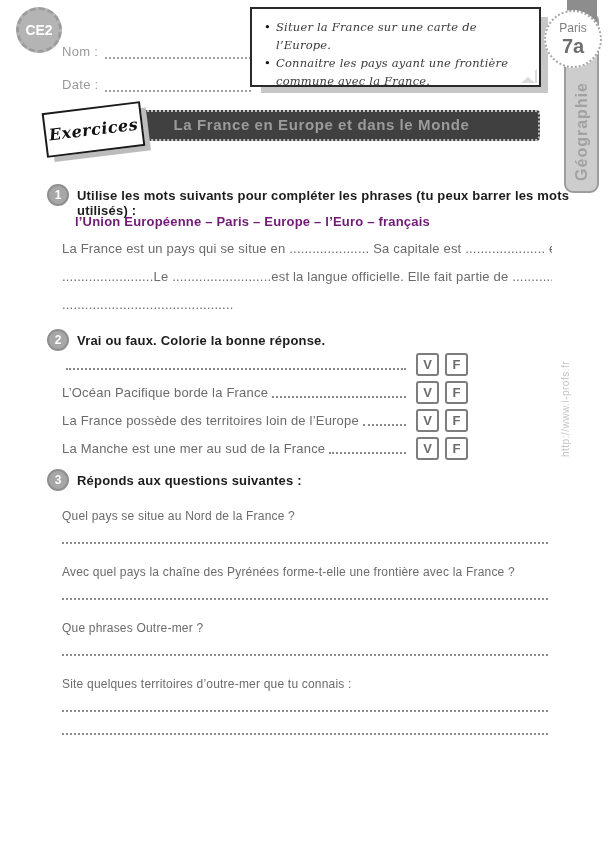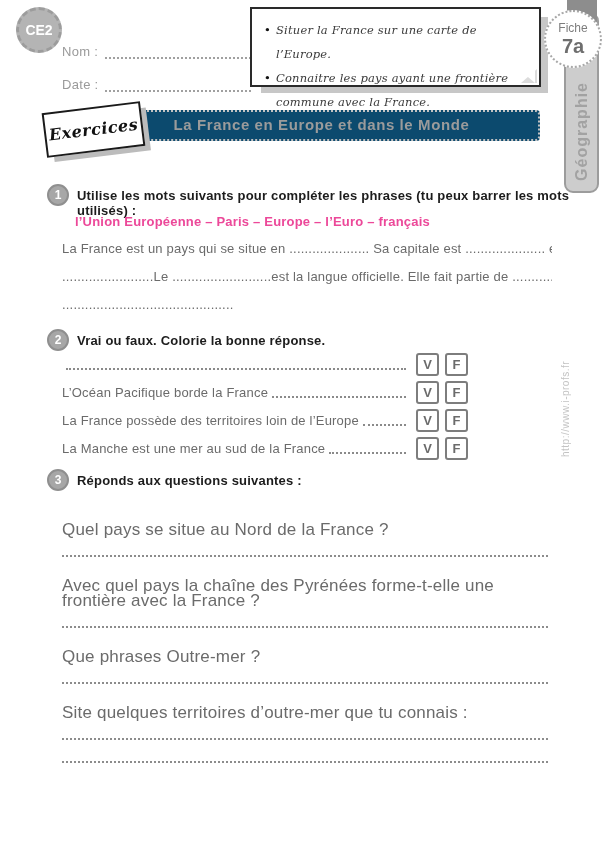--- a/index.html
+++ b/index.html
@@ -16,21 +16,21 @@
     color:#9a9a9a; font-size:13px; letter-spacing:0.3px; }
   .id-row.nom { top:44px; }
   .id-row.date { top:77px; }
   .id-dots { display:inline-block; width:146px; border-bottom:2px dotted #a0a0a0;
     margin-left:7px; height:13px; }
 
   .note-box { position:absolute; left:250px; top:7px; width:291px; height:80px;
     background:#fff; border:2px solid #2a2a2a; z-index:2;
     box-shadow:9px 8px 0 -2px #c7c7c7; padding:9px 12px 0 10px; }
   .note-item { font-family:"DejaVu Serif", serif; font-style:italic;
-    font-size:11.5px; color:#3a3a3a; line-height:24px; padding-left:14px;
+    font-size:11.5px; color:#3a3a3a; line-height:18px; padding-left:14px;
     position:relative; letter-spacing:0.2px; }
   .note-item::before { content:"•"; position:absolute; left:2px; top:0; color:#111; }
   .note-fold { position:absolute; right:2px; bottom:2px; width:0; height:0;
     border-left:16px solid transparent; border-bottom:14px solid #dcdcdc; }
   .note-fold::after { content:""; position:absolute; left:-16px; top:2px; width:0; height:0;
     border-left:14px solid transparent; border-top:12px solid #fff; }
 
   .side-tab { position:absolute; left:564px; top:12px; width:35px; height:181px;
     background:#cdcdcd; border:2px solid #9c9c9c; border-radius:9px; z-index:1;
     display:flex; align-items:flex-end; justify-content:center; padding-bottom:10px; }
@@ -48,53 +48,53 @@
     writing-mode:vertical-rl; transform:rotate(180deg);
     font-size:10px; color:#c3c3c3; letter-spacing:0.5px; text-align:center; }
 
   .exercices-box { position:absolute; left:44px; top:107px; width:99px; height:45px;
     background:#fff; border:2px solid #1a1a1a; transform:rotate(-7deg); z-index:3;
     box-shadow:6px 6px 0 -1px #bcbcbc;
     display:flex; align-items:center; justify-content:center;
     font-family:"DejaVu Serif", serif; font-style:italic; font-weight:bold;
     font-size:16px; color:#111; letter-spacing:0.5px; }
   .title-bar { position:absolute; left:103px; top:110px; width:437px; height:31px;
-    background:#0c4a6e; border:2px dotted #c2c2c2; border-radius:4px; z-index:1;
+    background:#404040; border:2px dotted #c2c2c2; border-radius:4px; z-index:1;
     text-align:center; line-height:26px; font-weight:bold; font-size:15px;
     color:#9b9b9b; letter-spacing:0.6px; }
 
   
   .ex-heading { position:absolute; left:47px; display:flex; gap:8px; align-items:flex-start; }
   .ex-heading.h1 { top:184px; }
   .ex-heading.h2 { top:329px; }
   .ex-heading.h3 { top:469px; }
   .ex-badge { width:22px; height:22px; border-radius:50%; background:#a7a7a7;
     border:2px solid #8f8f8f; color:#fff; font-size:12px; font-weight:bold;
     display:flex; align-items:center; justify-content:center; flex:none; }
   .ex-instruction { font-weight:bold; font-size:13px; color:#1c1c1c;
     padding-top:4px; letter-spacing:0.2px; }
 
   .word-bank { position:absolute; left:75px; top:214px; font-weight:bold;
-    font-size:13px; color:#ec4899; letter-spacing:0.2px; }
+    font-size:13px; color:#701a75; letter-spacing:0.2px; }
 
   .fill-paragraph { position:absolute; left:62px; top:241px; width:490px;
     font-size:13px; color:#6b6b6b; letter-spacing:0.2px; }
   .fill-line { height:28px; white-space:nowrap; overflow:hidden; }
 
   .vf-rows { position:absolute; left:62px; top:352px; width:406px; }
   .vf-row { display:flex; align-items:center; height:24px; margin-bottom:4px; }
   .vf-statement { font-size:13px; color:#6b6b6b; letter-spacing:0.2px; flex:none; }
   .vf-leader { flex:1; border-bottom:2px dotted #8a8a8a; height:11px; margin:0 4px; }
   .vf-box { width:23px; height:23px; border:2px solid #7d7d7d; border-radius:3px;
     background:#fff; color:#6b6b6b; font-weight:bold; font-size:13px; flex:none;
     display:flex; align-items:center; justify-content:center; margin-left:6px; }
 
   .questions { position:absolute; left:62px; top:509px; width:486px; }
-  .question { font-size:17px; color:#6b6b6b; letter-spacing:0.2px;
-    line-height:15px; margin-bottom:18px;margin-top:13px; }
+  .question { font-size:12px; color:#6b6b6b; letter-spacing:0.2px;
+    line-height:15px; margin-bottom:18px; }
   .answer-line { border-bottom:2px dotted #8c8c8c; height:2px; margin-bottom:21px; }
   .answer-line.extra { margin-top:5px; }
 </style>
 </head>
 <body>
 
 <div class="page">
 
   <div class="ce2-badge">CE2</div>
 
@@ -111,21 +111,21 @@
     <div class="note-item">Situer la France sur une carte de l’Europe.</div>
     <div class="note-item">Connaitre les pays ayant une frontière commune avec la France.</div>
     <div class="note-fold"></div>
   </div>
 
   <div class="side-tab">
     <span class="subject-vertical">Géographie</span>
   </div>
   <div class="side-tab-dark"></div>
   <div class="fiche-badge">
-    <span class="fiche-label">Fiche</span>
+    <span class="fiche-label">Paris</span>
     <span class="fiche-number">7a</span>
   </div>
 
   <div class="url-vertical">http://www.i-profs.fr</div>
 
   <div class="exercices-box">
     <span>Exercices</span>
   </div>
   <div class="title-bar">La France en Europe et dans le Monde</div>
 

